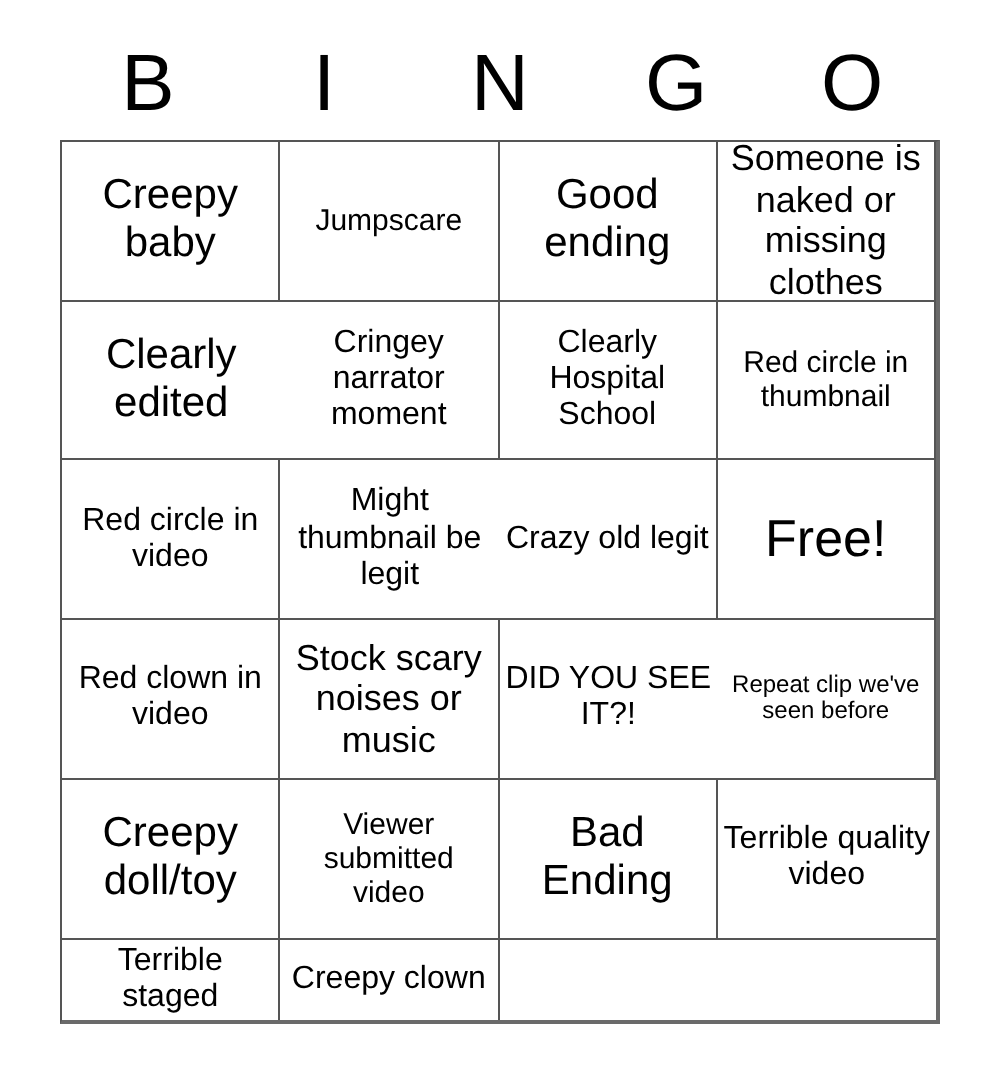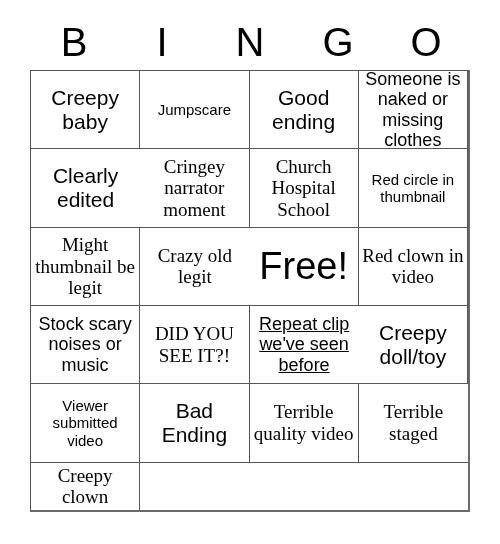--- a/index.html
+++ b/index.html
@@ -83,26 +83,26 @@
 
   .cell-text {
     display: block;
     width: 100%;
     line-height: 1.14;
     word-wrap: break-word;
     hyphens: none;
   }
 
   
-  .size-xl  { font-size: 38px; }
+  .size-xl  { font-size: 26px; }
   .size-lg  { font-size: 21px; }
-  .size-md  { font-size: 19px; font-family: Liberation Serif, serif; }
+  .size-md  { font-size: 16px; }
   .size-sm  { font-size: 15px; }
   .size-xs  { font-size: 18px; }
-  .size-xxs { font-size: 18px; text-decoration: underline; }
+  .size-xxs { font-size: 12px; }
 </style>
 </head>
 <body>
 
 <div id="bingo-card">
 
   <div id="bingo-header">
     <div class="header-letter">B</div>
     <div class="header-letter">I</div>
     <div class="header-letter">N</div>
@@ -125,24 +125,27 @@
       <span class="cell-text size-xs">Someone is naked or missing clothes</span>
     </div>
     <div class="bingo-cell">
       <span class="cell-text size-lg">Clearly edited</span>
     </div>
 
     <div class="bingo-cell">
       <span class="cell-text size-md">Cringey narrator moment</span>
     </div>
     <div class="bingo-cell">
-      <span class="cell-text size-md">Church Hospital School</span>
+      <span class="cell-text size-md">Clearly Hospital School</span>
     </div>
     <div class="bingo-cell">
       <span class="cell-text size-sm">Red circle in thumbnail</span>
+    </div>
+    <div class="bingo-cell">
+      <span class="cell-text size-md">Red circle in video</span>
     </div>
 
     <div class="bingo-cell">
       <span class="cell-text size-md">Might thumbnail be legit</span>
     </div>
     <div class="bingo-cell">
       <span class="cell-text size-md">Crazy old legit</span>
     </div>
     <div class="bingo-cell">
       <span class="cell-text size-xl">Free!</span>

